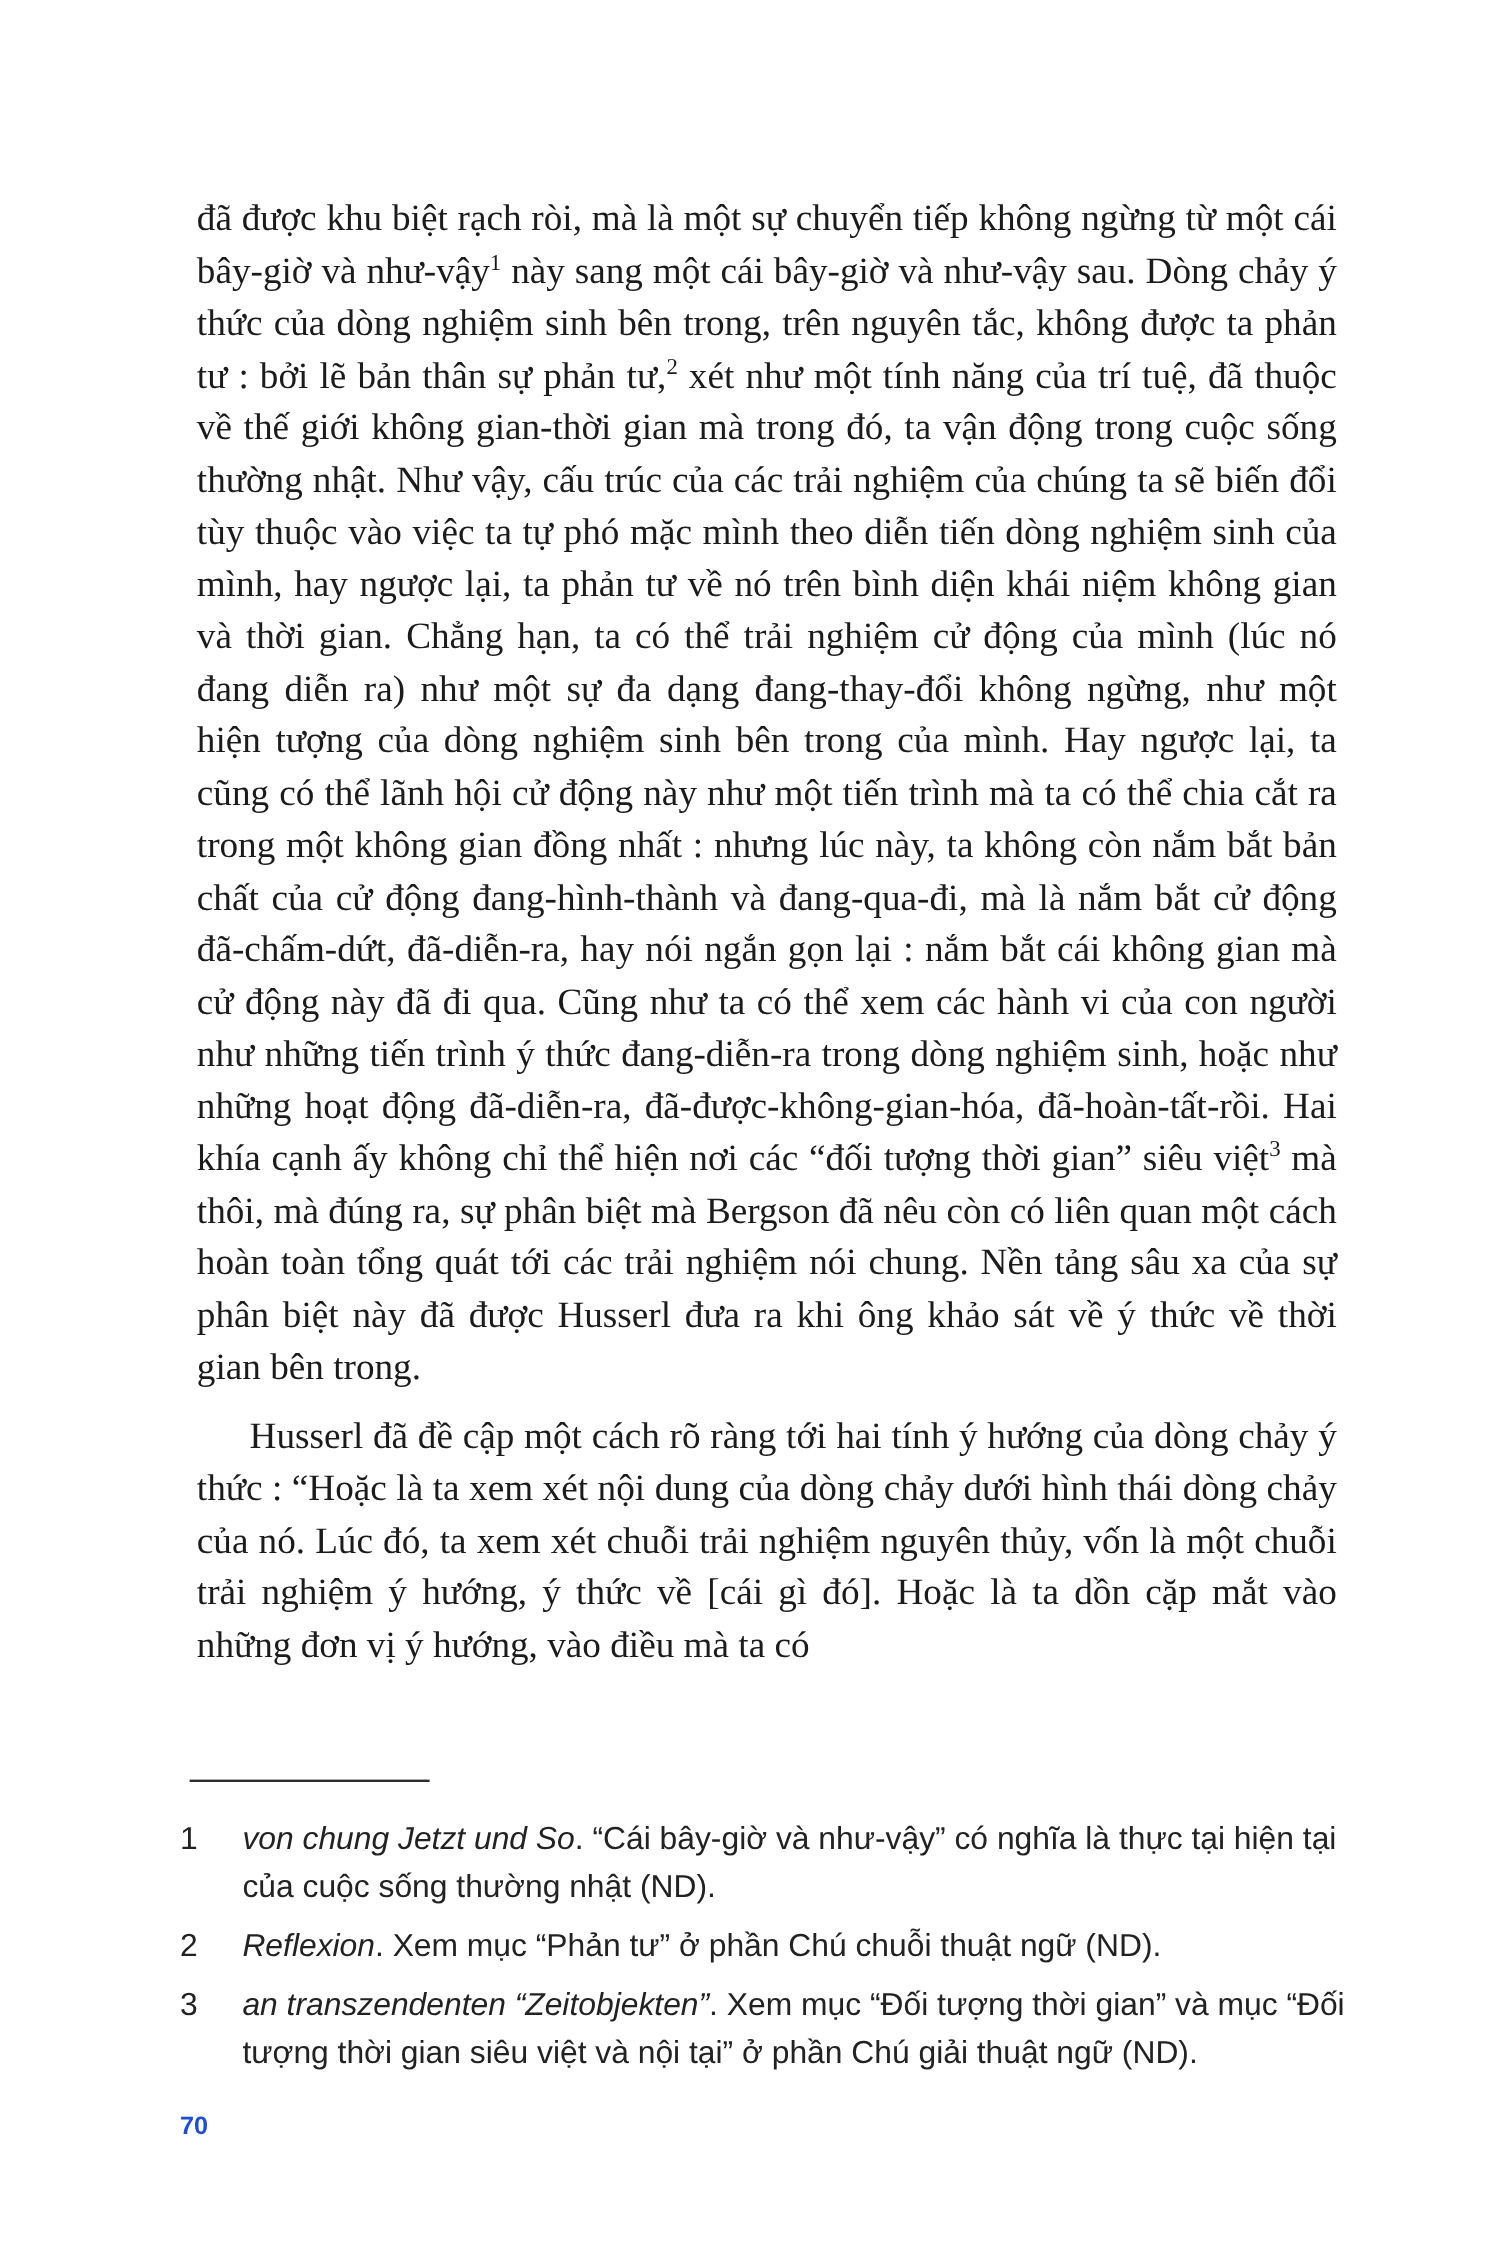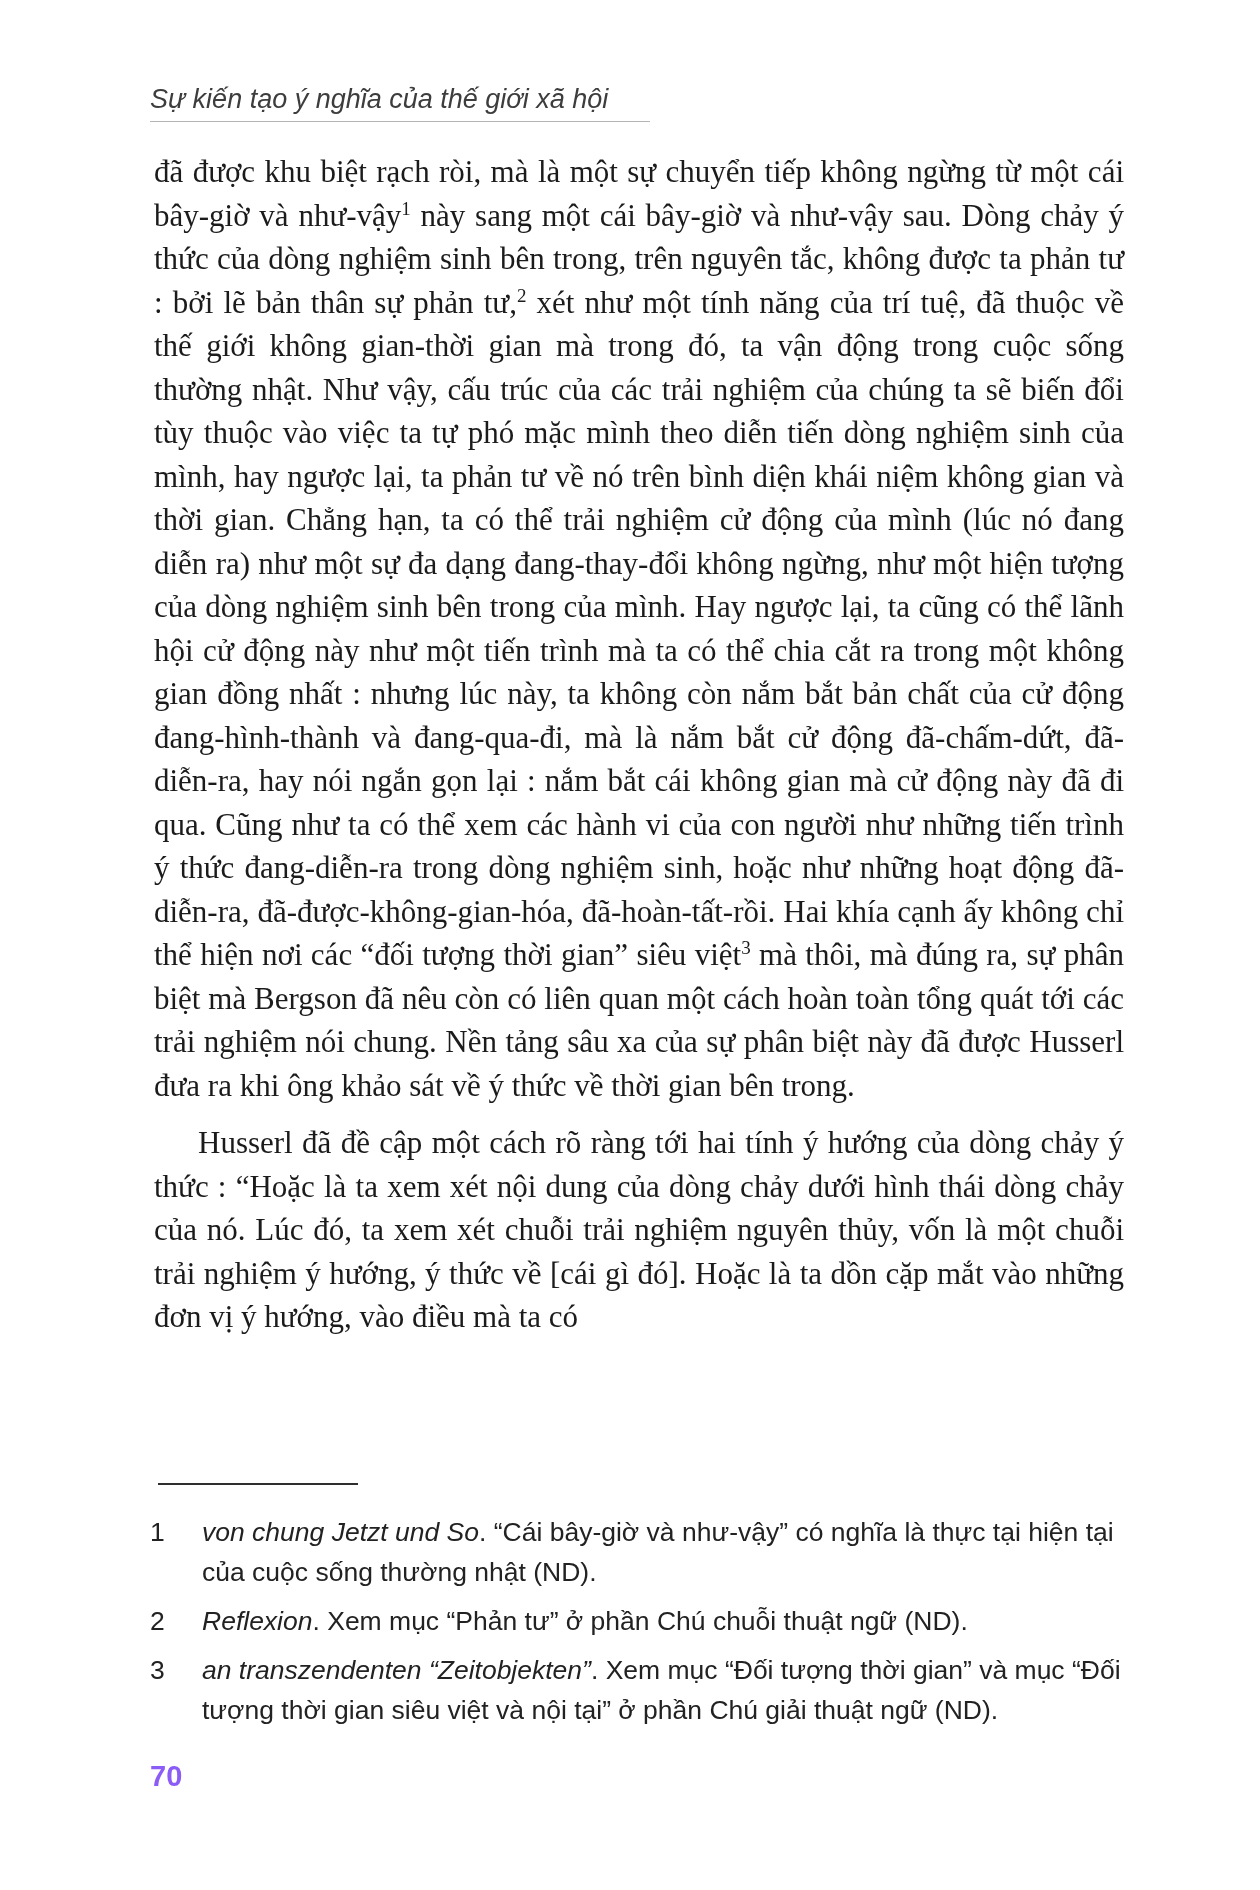--- a/index.html
+++ b/index.html
@@ -31,21 +31,21 @@
   
   .body-text {
     position: absolute;
     left: 150px;
     top: 146px;
     width: 978px;
     text-align: justify;
     font-size: 31px;
     line-height: 43.5px;
   }
-  .body-text p { margin: 4px; padding: 0; }
+  .body-text p { margin: 14px; padding: 0; }
   .para-2 { margin-top: 14px !important; text-indent: 44px; }
   sup.fnref {
     font-size: 19px;
     line-height: 0;
     vertical-align: super;
   }
   
   .fn-rule {
     position: absolute;
     left: 158px;
@@ -68,30 +68,29 @@
   .fn-num { flex: 0 0 52px; }
   .fn-text { flex: 1 1 auto; }
   .fn-text i { font-style: italic; }
   
   .page-number {
     position: absolute;
     left: 150px;
     top: 1760px;
     font-family: "Liberation Sans", "DejaVu Sans", sans-serif;
     font-weight: bold;
-    font-size: 29px;
-    color: #8b5cf6;
+    font-size: 21px;
+    color: #1d4ed8;
   }
 </style>
 </head>
 <body>
 
 <div class="page">
 
-  <div class="running-header">Sự kiến tạo ý nghĩa của thế giới xã hội</div>
 
   <main class="body-text">
     <p class="para-1"><span>đã được khu biệt rạch ròi, mà là một sự chuyển tiếp không ngừng từ một cái bây-giờ và như-vậy</span><sup class="fnref">1</sup><span> này sang một cái bây-giờ và như-vậy sau. Dòng chảy ý thức của dòng nghiệm sinh bên trong, trên nguyên tắc, không được ta phản tư : bởi lẽ bản thân sự phản tư,</span><sup class="fnref">2</sup><span> xét như một tính năng của trí tuệ, đã thuộc về thế giới không gian-thời gian mà trong đó, ta vận động trong cuộc sống thường nhật. Như vậy, cấu trúc của các trải nghiệm của chúng ta sẽ biến đổi tùy thuộc vào việc ta tự phó mặc mình theo diễn tiến dòng nghiệm sinh của mình, hay ngược lại, ta phản tư về nó trên bình diện khái niệm không gian và thời gian. Chẳng hạn, ta có thể trải nghiệm cử động của mình (lúc nó đang diễn ra) như một sự đa dạng đang-thay-đổi không ngừng, như một hiện tượng của dòng nghiệm sinh bên trong của mình. Hay ngược lại, ta cũng có thể lãnh hội cử động này như một tiến trình mà ta có thể chia cắt ra trong một không gian đồng nhất : nhưng lúc này, ta không còn nắm bắt bản chất của cử động đang-hình-thành và đang-qua-đi, mà là nắm bắt cử động đã-chấm-dứt, đã-diễn-ra, hay nói ngắn gọn lại : nắm bắt cái không gian mà cử động này đã đi qua. Cũng như ta có thể xem các hành vi của con người như những tiến trình ý thức đang-diễn-ra trong dòng nghiệm sinh, hoặc như những hoạt động đã-diễn-ra, đã-được-không-gian-hóa, đã-hoàn-tất-rồi. Hai khía cạnh ấy không chỉ thể hiện nơi các “đối tượng thời gian” siêu việt</span><sup class="fnref">3</sup><span> mà thôi, mà đúng ra, sự phân biệt mà Bergson đã nêu còn có liên quan một cách hoàn toàn tổng quát tới các trải nghiệm nói chung. Nền tảng sâu xa của sự phân biệt này đã được Husserl đưa ra khi ông khảo sát về ý thức về thời gian bên trong.</span></p>
     <p class="para-2">Husserl đã đề cập một cách rõ ràng tới hai tính ý hướng của dòng chảy ý thức : “Hoặc là ta xem xét nội dung của dòng chảy dưới hình thái dòng chảy của nó. Lúc đó, ta xem xét chuỗi trải nghiệm nguyên thủy, vốn là một chuỗi trải nghiệm ý hướng, ý thức về [cái gì đó]. Hoặc là ta dồn cặp mắt vào những đơn vị ý hướng, vào điều mà ta có</p>
   </main>
 
   <div class="fn-rule"></div>
 
   <section class="footnotes">
     <div class="footnote">

